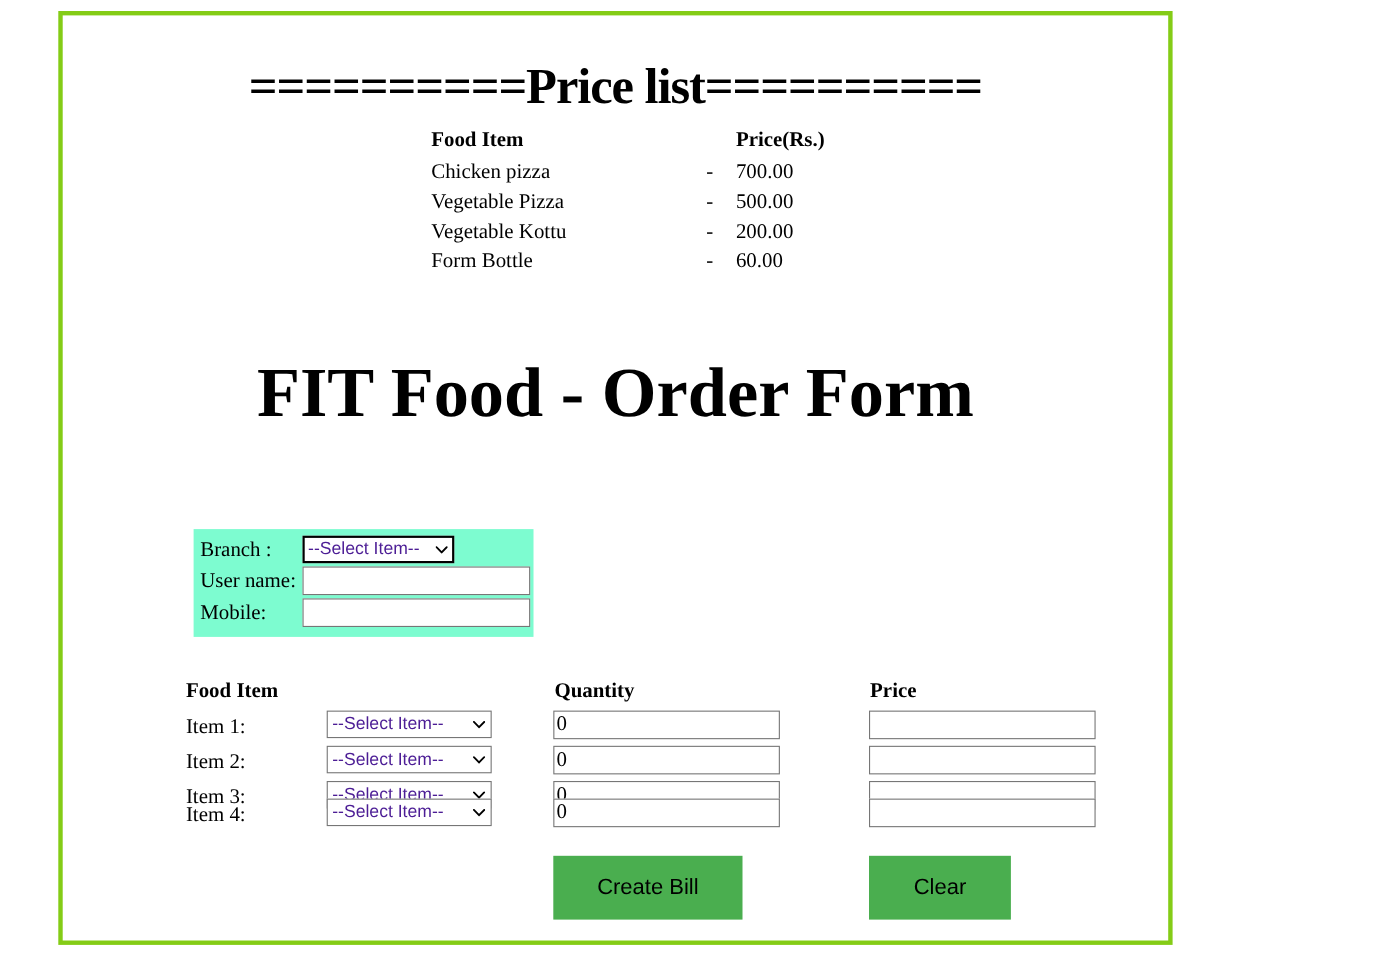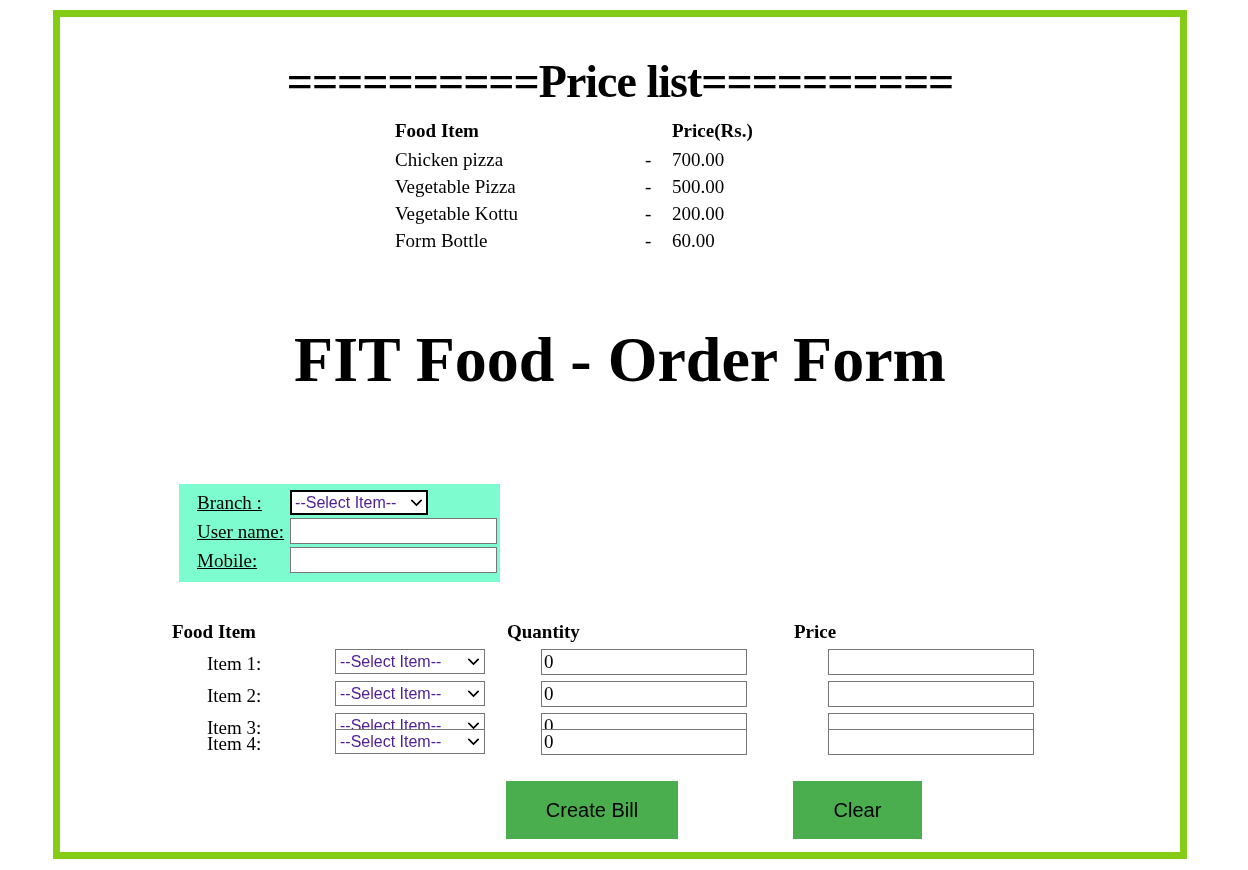--- a/index.html
+++ b/index.html
@@ -14,23 +14,23 @@
     font-family: "Liberation Serif", "DejaVu Serif", serif;
     color: #000000;
     overflow: hidden;
   }
 
   
   #page-frame {
     position: absolute;
     left: 53px;
     top: 10px;
-    width: 1134px;
+    width: 1013px;
     height: 849px;
-    border: 7px solid #84cc16;
+    border: 4px solid #84cc16;
     box-sizing: border-box;
     background: #ffffff;
   }
 
   
   #price-list-banner {
     position: absolute;
     left: 0;
     top: 38px;
     width: 100%;
@@ -83,22 +83,21 @@
     white-space: nowrap;
   }
 
   
   #customer-panel {
     position: absolute;
     left: 119px;
     top: 467px;
     width: 309px;
     background: #7dfcd0;
-    padding: 6px 0 6px 12px;
-    text-decoration: underline;
+    padding: 6px 0 6px 0;
   }
   #customer-table {
     border-collapse: collapse;
     font-size: 19px;
   }
   #customer-table td {
     padding: 0 0 3px 0;
     vertical-align: middle;
     white-space: nowrap;
   }
@@ -178,21 +177,20 @@
   }
   #head-food-item { left: 0px;   top: 0px; }
   #head-quantity  { left: 335px; top: 0px; }
   #head-price     { left: 622px; top: 0px; }
 
   .item-row {
     position: absolute;
     left: 0;
     width: 890px;
     height: 32px;
-    margin-left: 35px;
   }
   .item-label {
     position: absolute;
     left: 0px;
     top: 4px;
     font-size: 19px;
     line-height: 22px;
     white-space: nowrap;
   }
   .item-select {

